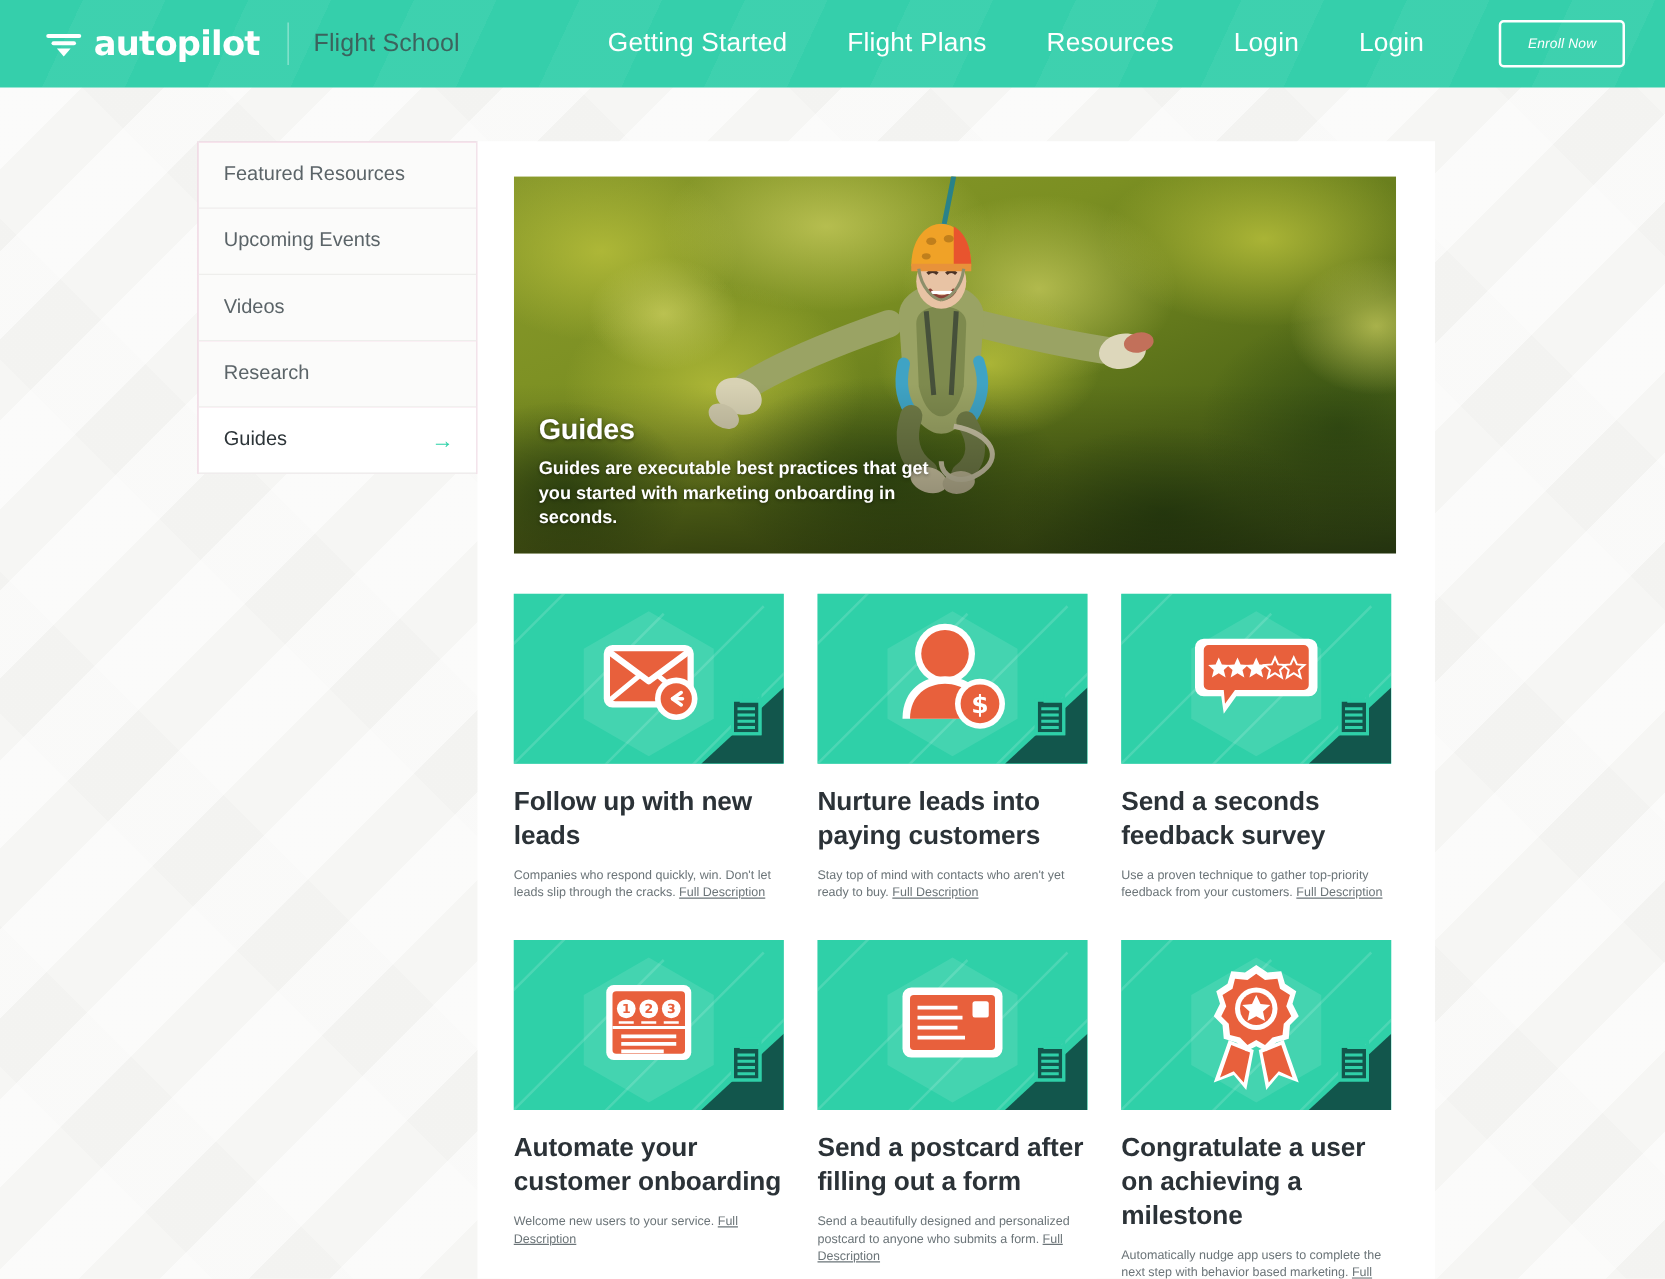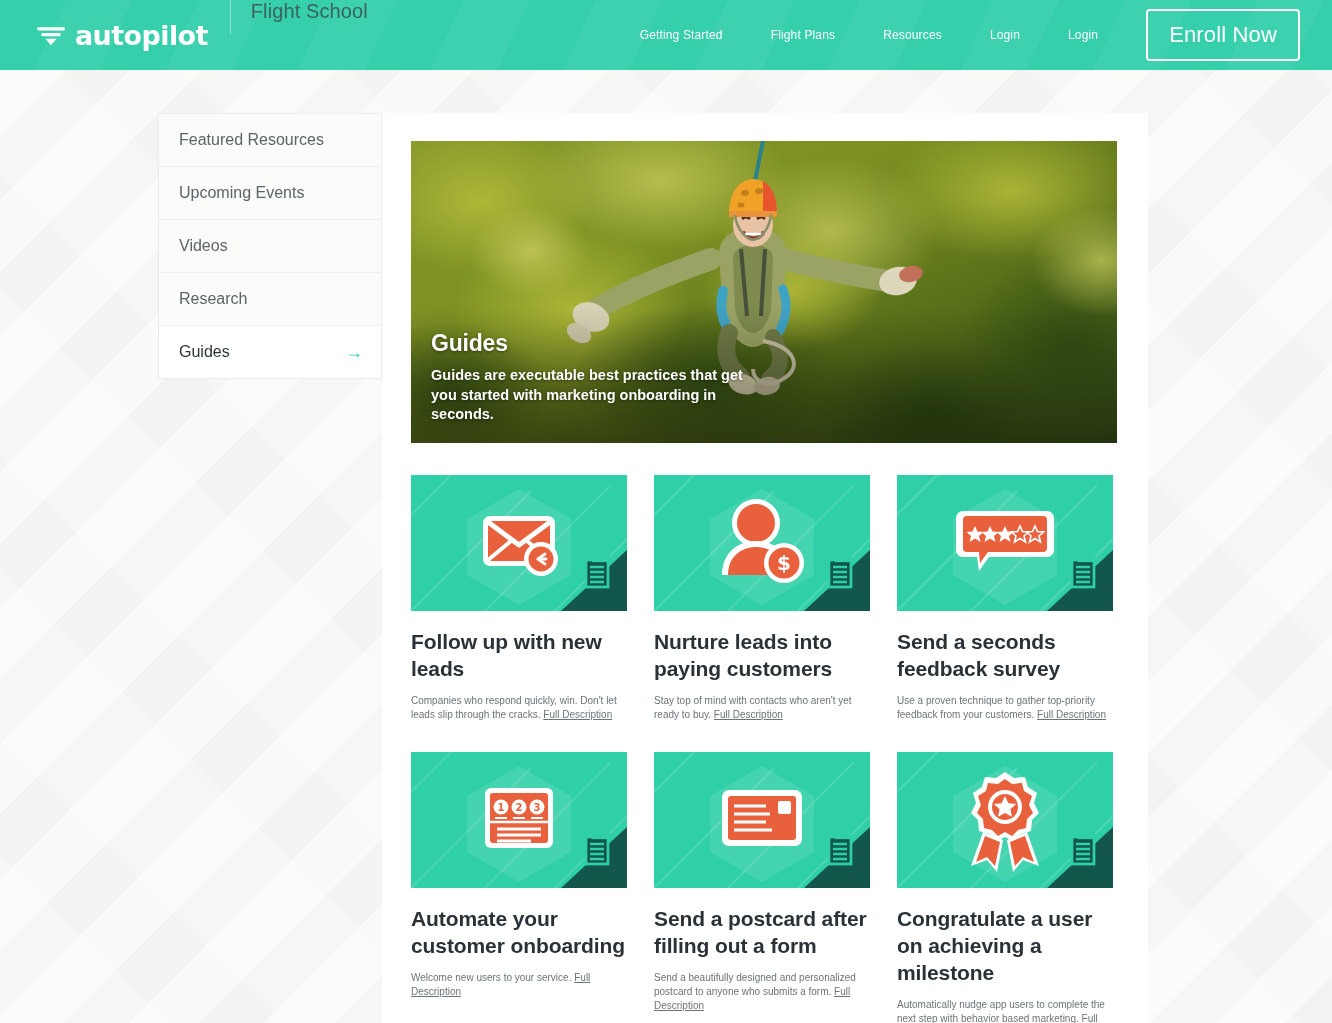--- a/index.html
+++ b/index.html
@@ -37,21 +37,21 @@
     position: absolute; inset: 0;
     background-image: repeating-linear-gradient(115deg,
         rgba(255,255,255,0) 0px,
         rgba(255,255,255,0) 60px,
         rgba(255,255,255,0.045) 60px,
         rgba(255,255,255,0.045) 120px);
     pointer-events: none;
   }
   .header-inner {
     position: relative; height: 70px;
-    display: flex; 
+    display: flex; align-items: center;
     padding: 0 32px 0 36px;
   }
   .brand { display: flex; align-items: center; }
   .logo-mark { width: 30px; height: 22px; margin-right: 9px; flex: none; }
   .logo-word {
     color: #ffffff;
     font-size: 27px;
     font-weight: 700;
     letter-spacing: -0.6px;
     line-height: 1;
@@ -69,31 +69,32 @@
     opacity: 0.92;
   }
   .nav {
     margin-left: auto;
     display: flex; align-items: center;
     gap: 0;
   }
   .nav a {
     color: #ffffff;
     text-decoration: none;
-    font-size: 12px;
+    font-size: 21px;
     padding: 0 24px;
     letter-spacing: 0.15px;
     white-space: nowrap;
   }
   .nav .enroll {
     border: 2px solid #ffffff;
     border-radius: 4px;
     padding: 11px 21px;
-    margin-left: 24px;
-    font-size: 22px;
+    margin-left: 36px;
+    font-size: 11px;
+    font-style: italic;
   }
 
   
   .page {
     position: absolute;
     top: 70px; left: 0;
     width: 1332px; height: 953px;
   }
   .wrap {
     position: absolute;

